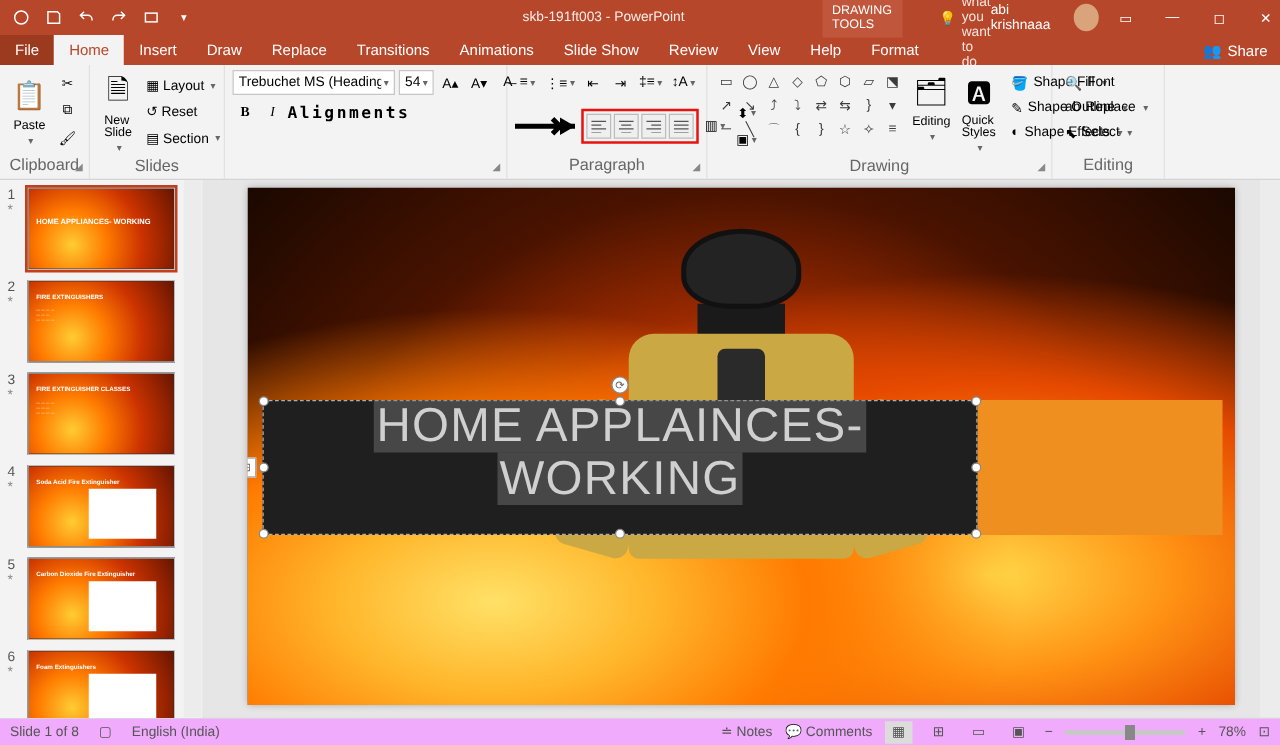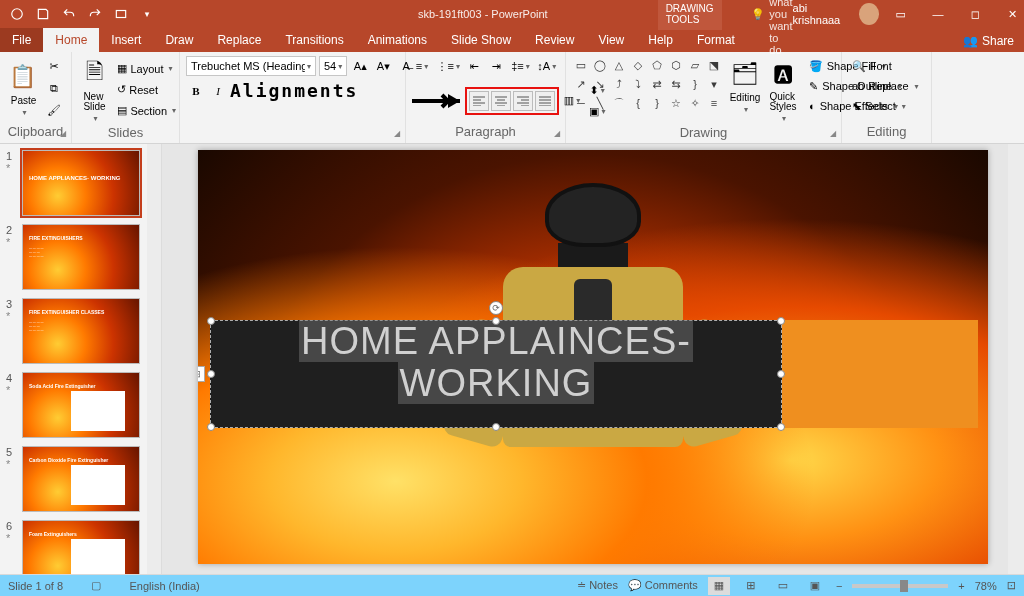--- a/index.html
+++ b/index.html
@@ -27,21 +27,21 @@
 .ribbon { height: 92px; background:#f3f3f3; border-bottom:1px solid #d4d4d4; display:flex; }
 .group { border-right:1px solid #e1e1e1; padding: 4px 6px 2px 6px; display:flex; flex-direction:column; position:relative; }
 .group .label { text-align:center; font-size:13px; color:#666; margin-top:auto; padding:2px 0; }
 .group .row { display:flex; align-items:center; gap:2px; }
 .group .dlaunch { position:absolute; right:2px; bottom:4px; width:12px; height:12px; font-size:8px; color:#888; display:flex; align-items:center; justify-content:center; }
 .bigbtn { display:flex; flex-direction:column; align-items:center; justify-content:flex-start; width:42px; font-size:10px; gap:2px; padding-top:2px; cursor:pointer; }
 .bigbtn .ic { width:32px; height:32px; display:flex; align-items:center; justify-content:center; font-size:22px; }
 .smbtn { height:20px; min-width:20px; padding:0 3px; display:flex; align-items:center; justify-content:center; border:1px solid transparent; font-size:11px; cursor:pointer; }
 .fontname { width:130px; height:20px; border:1px solid #c6c6c6; background:#fff; font-size:11px; padding:0 4px; display:flex; align-items:center; justify-content:space-between; }
 .fontsize { width:36px; height:20px; border:1px solid #c6c6c6; background:#fff; font-size:11px; padding:0 4px; display:flex; align-items:center; justify-content:space-between; }
-.alignments-label { font-family: monospace; font-size:18px; font-weight:bold; letter-spacing:2px; }
+.alignments-label { font-family: monospace; font-size:13px; font-weight:bold; letter-spacing:2px; }
 .arrow-annotation { width:50px; height:20px; display:flex; align-items:center; }
 .arrow-annotation svg { width:50px; height:18px; }
 .align-highlight { border:2px solid #e8120f; padding:2px; display:flex; gap:2px; }
 .align-highlight .smbtn { border:1px solid #bcbcbc; background:#efefef; width:20px; height:20px; }
 .shapes-gallery { display:grid; grid-template-columns: repeat(8, 18px); grid-auto-rows:18px; gap:1px; }
 .shapes-gallery .sh { width:18px; height:18px; display:flex; align-items:center; justify-content:center; font-size:11px; color:#3b3b3b; border:1px solid transparent; }
 .shapefmt { display:flex; flex-direction:column; gap:0px; }
 .shapefmt .smbtn { justify-content:flex-start; gap:4px; height:20px; width:106px; }
 .editing .smbtn { justify-content:flex-start; gap:4px; width:78px; height:20px; }
 
@@ -83,21 +83,21 @@
 .title-box .rot { position:absolute; left:50%; top:-20px; transform:translateX(-50%); width:14px; height:14px; border:1px solid #888; border-radius:50%; background:#fff; display:flex; align-items:center; justify-content:center; font-size:9px; color:#666; }
 .title-box .txt { color:#d0d0d0; font-family:"Trebuchet MS", sans-serif; font-size:38px; text-align:center; line-height:1.1; padding:0 6px; letter-spacing:1px; }
 .title-box .txt .sel { background:rgba(120,120,120,.45); padding:0 2px; }
 .title-box .ruler-ic { position:absolute; left:-22px; top:50%; transform:translateY(-50%); width:16px; height:16px; background:#fff; border:1px solid #aaa; font-size:9px; display:flex; align-items:center; justify-content:center; color:#666; }
 
 .orange-block { position:absolute; left:584px; top:170px; width:196px; height:108px; background:#ef8f1f; }
 
 .watermark { position:absolute; right:90px; bottom:58px; font-family:monospace; font-size:15px; color:rgba(90,70,50,.55); letter-spacing:1px; }
 
 
-.statusbar { height:22px; background:#7dd3fc; border-top:1px solid #d9d9d9; display:flex; align-items:center; font-size:11px; color:#555; padding:0 8px; gap:28px; }
+.statusbar { height:22px; background:#f0abfc; border-top:1px solid #d9d9d9; display:flex; align-items:center; font-size:11px; color:#555; padding:0 8px; gap:16px; }
 .statusbar .right { margin-left:auto; display:flex; align-items:center; gap:10px; }
 .viewbtn { width:22px; height:18px; border:1px solid transparent; display:flex; align-items:center; justify-content:center; font-size:11px; }
 .viewbtn.active { background:#dcdcdc; }
 .zoom-slider { width:96px; height:4px; background:#c8c8c8; position:relative; }
 .zoom-slider .thumb { position:absolute; top:-4px; left:50%; width:8px; height:12px; background:#888; }
 
 .ic-svg { width:14px; height:14px; }
 .caret { font-size:8px; color:#666; margin-left:2px; }
 </style>
 </head>

